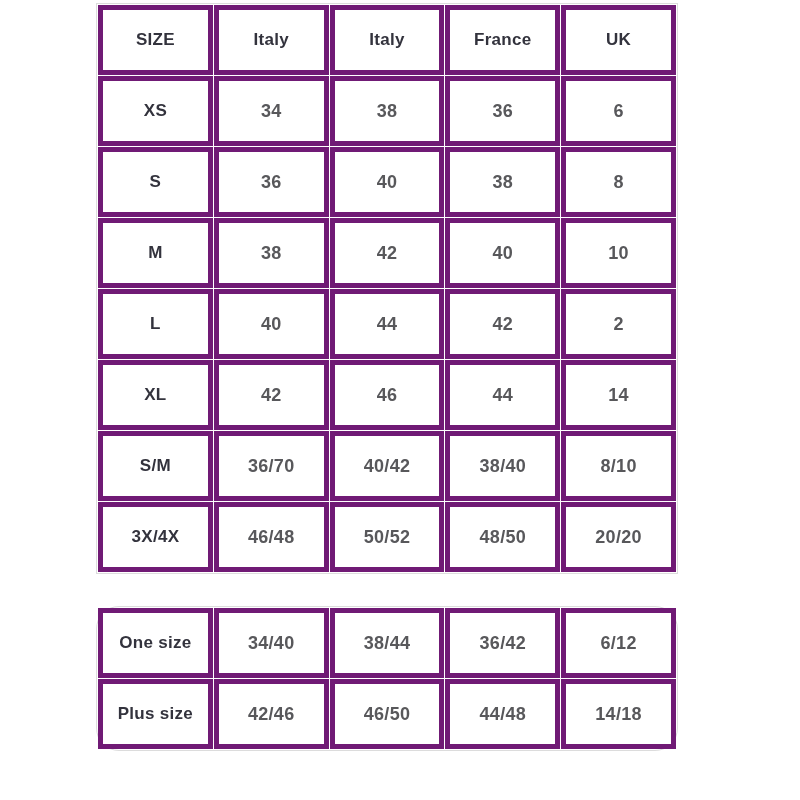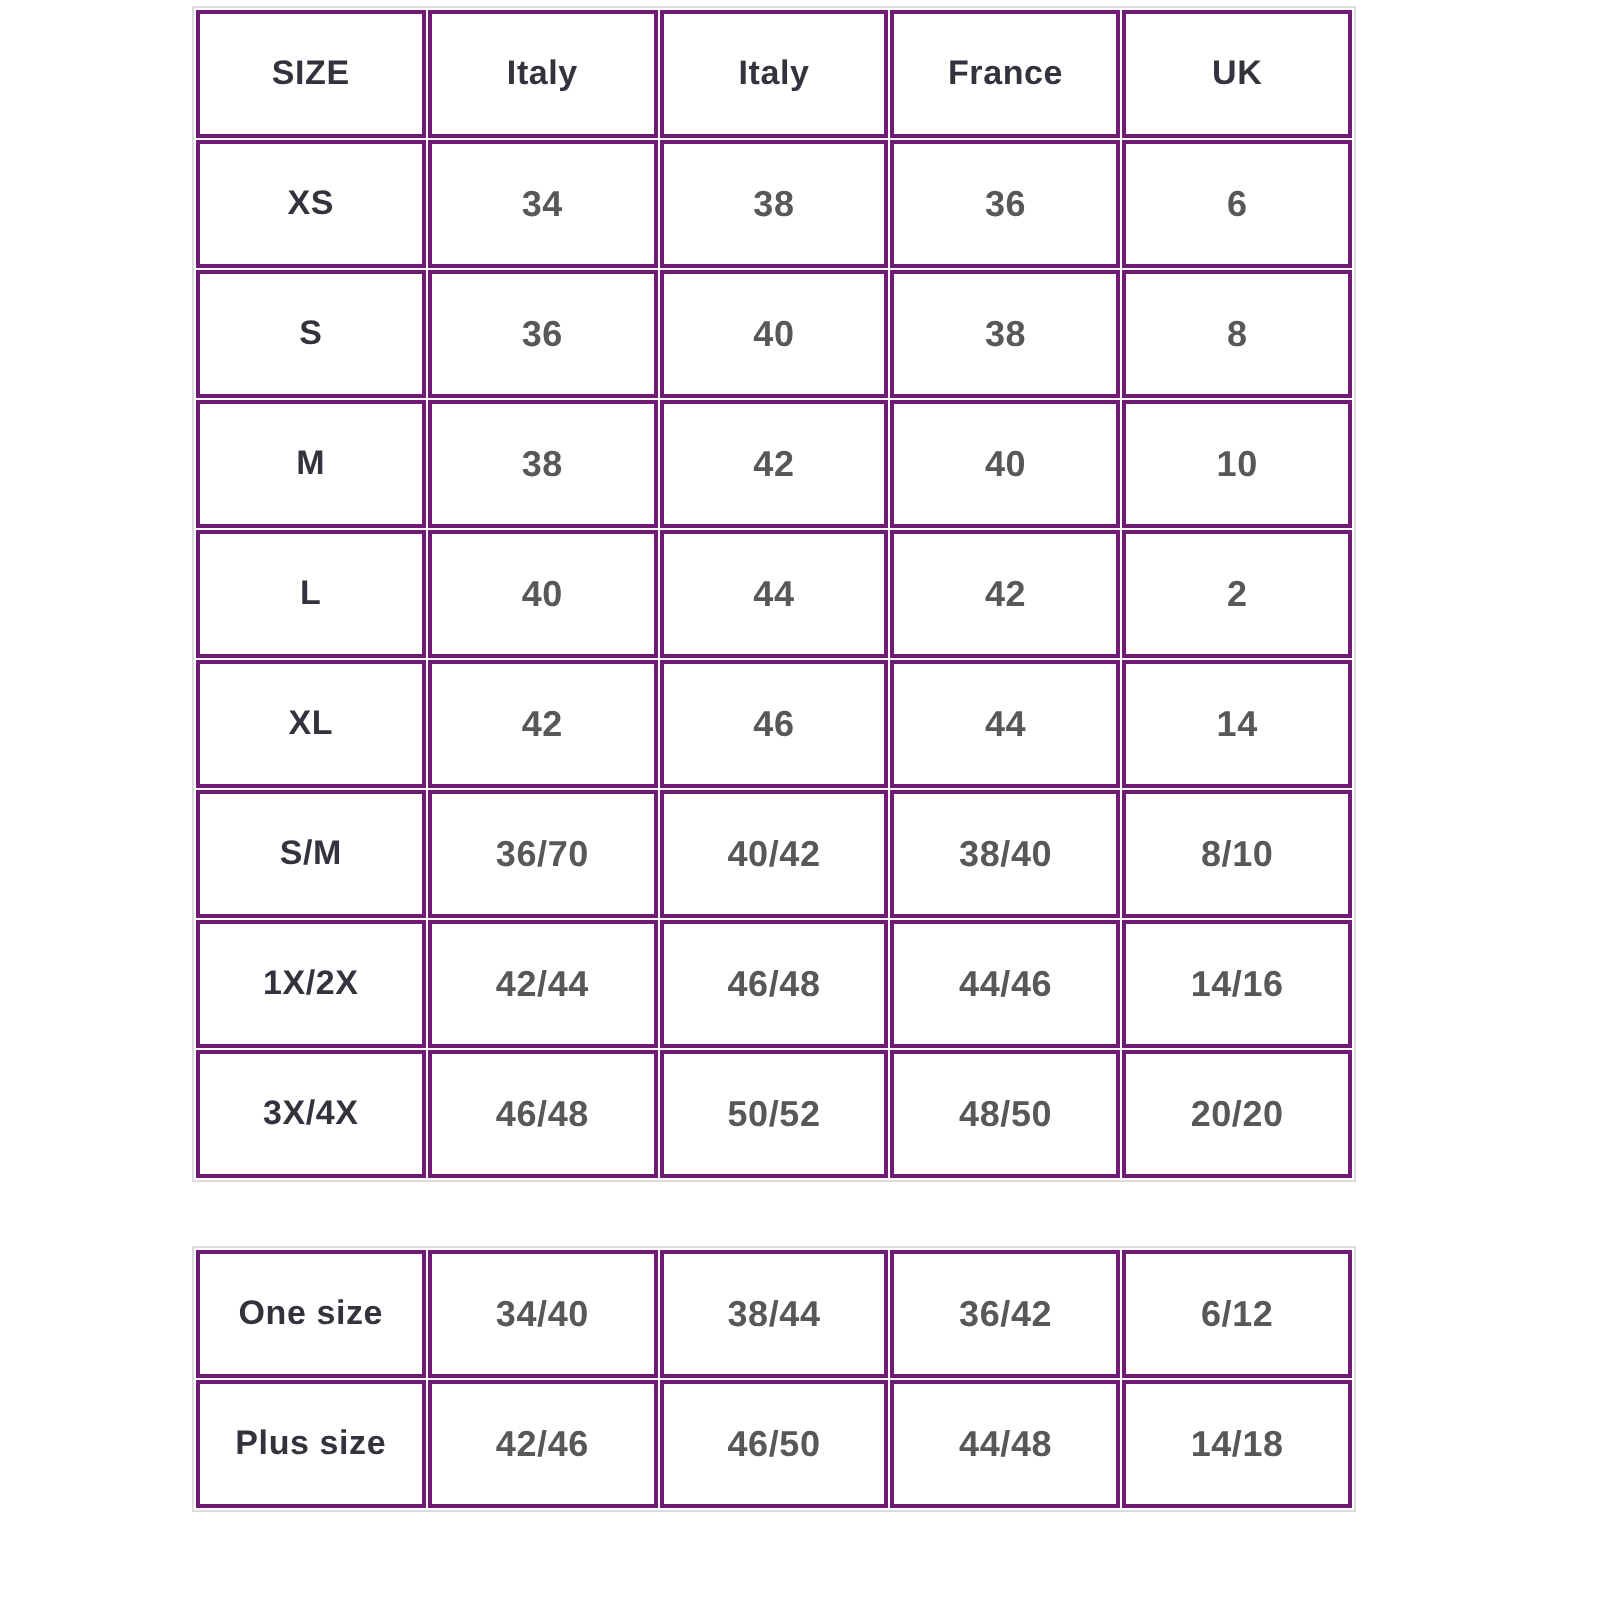--- a/index.html
+++ b/index.html
@@ -19,24 +19,25 @@
   table.size-table {
     border-collapse: separate;
     border-spacing: 1px;
     border: 1px solid #dcdcdc;
     width: 582px;
     table-layout: fixed;
     background: #ffffff;
   }
   table.size-table.second {
     margin-top: 32px;
+    border-radius: 23px;
   }
   .size-table th,
   .size-table td {
-    border: 2px solid #701a75;
+    border: 5px solid #701a75;
     background: #ffffff;
     height: 60px;
     padding: 0;
     text-align: center;
     vertical-align: middle;
   }
   .size-table th.col-h,
   .size-table th.row-h {
     font-size: 17px;
     font-weight: 700;
@@ -102,27 +103,20 @@
         <td class="val">14</td>
       </tr>
       <tr>
         <th class="row-h">S/M</th>
         <td class="val">36/70</td>
         <td class="val">40/42</td>
         <td class="val">38/40</td>
         <td class="val">8/10</td>
       </tr>
       <tr>
-        <th class="row-h">1X/2X</th>
-        <td class="val">42/44</td>
-        <td class="val">46/48</td>
-        <td class="val">44/46</td>
-        <td class="val">14/16</td>
-      </tr>
-      <tr>
         <th class="row-h">3X/4X</th>
         <td class="val">46/48</td>
         <td class="val">50/52</td>
         <td class="val">48/50</td>
         <td class="val">20/20</td>
       </tr>
     </tbody>
   </table>
 
   <table class="size-table second">

